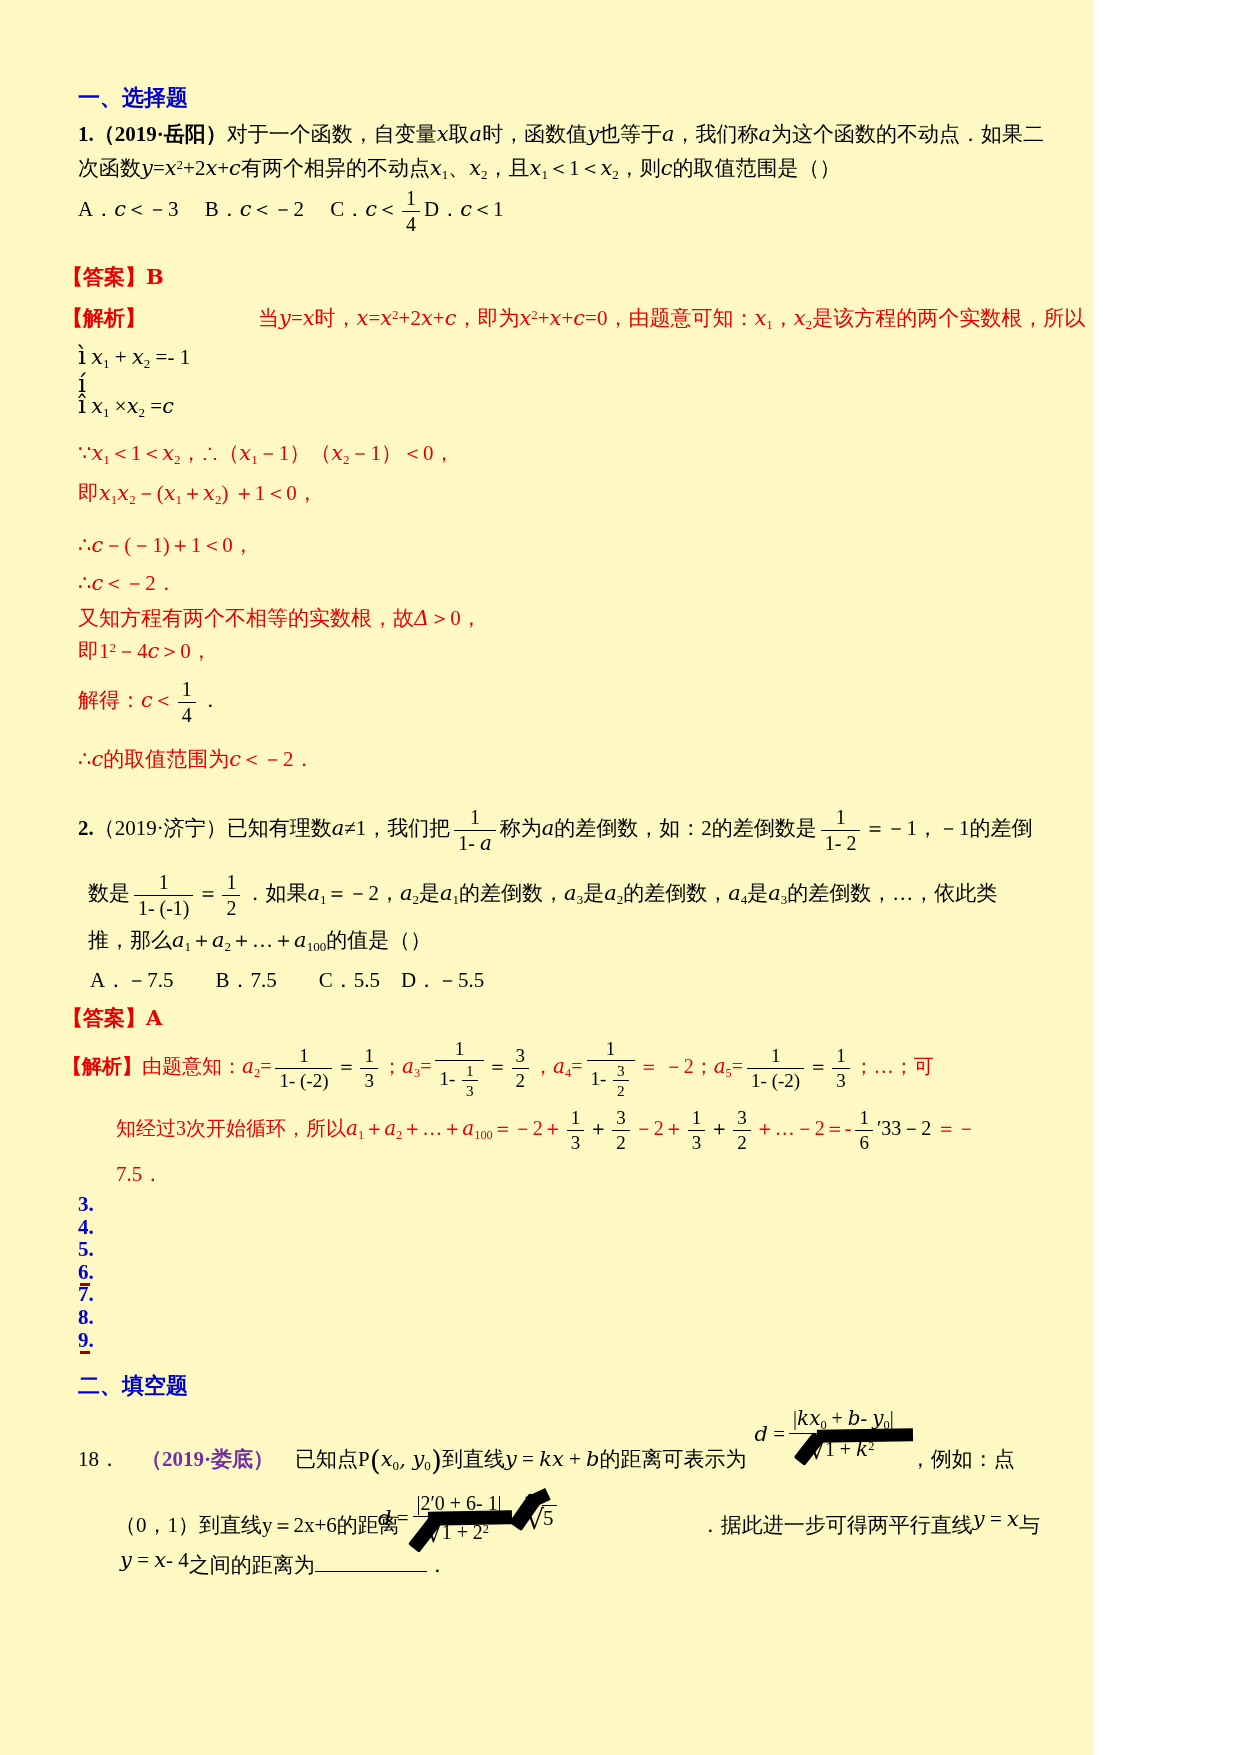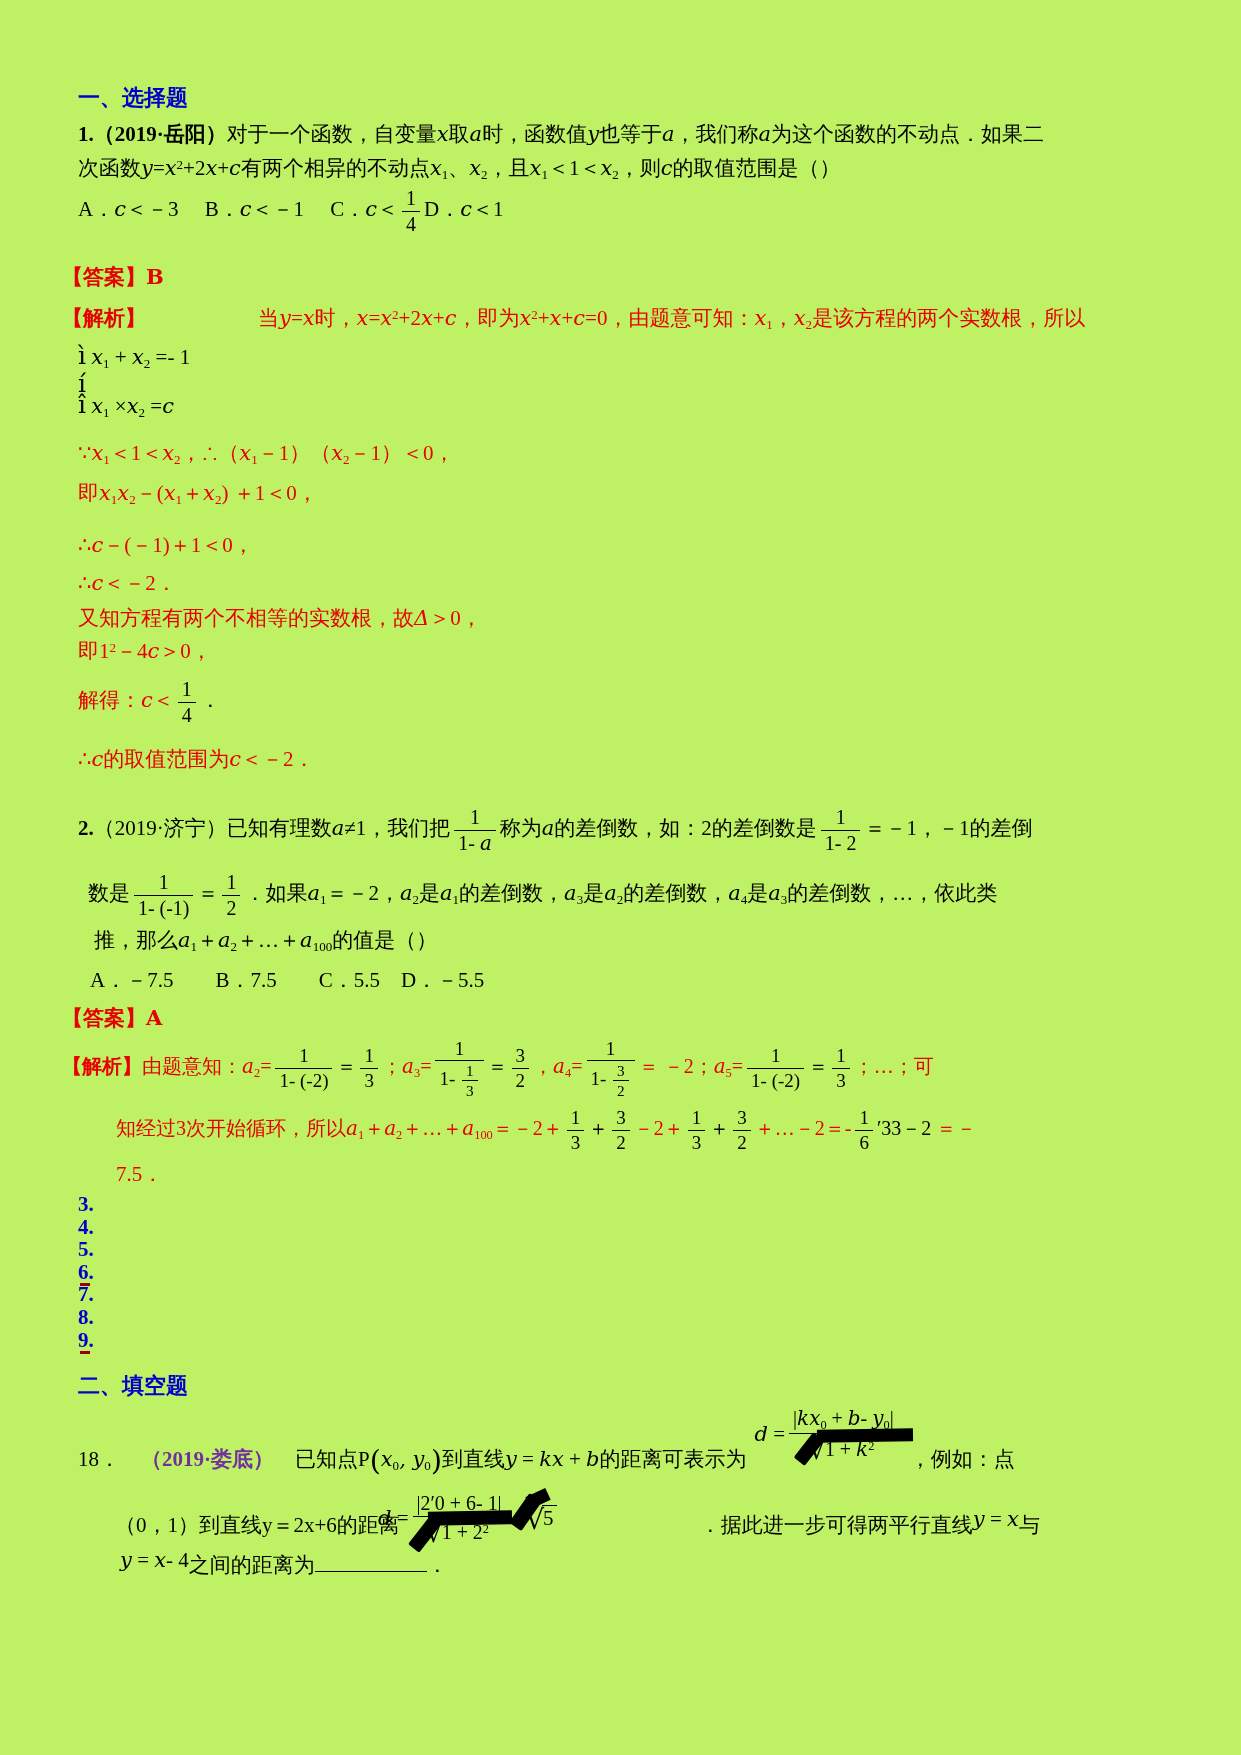--- a/index.html
+++ b/index.html
@@ -1,18 +1,18 @@
 <!DOCTYPE html>
 <html style="--red: #e60000; --blue: #0000cd; --purple: #7030a0; --black: #000000;"><head>
 <meta charset="utf-8">
 <style>
   :root{ --red:#e60000; --blue:#0000cd; --purple:#7030a0; --black:#000; }
   html,body{margin:0;padding:0;background:#fff;}
   .page{
-    position:relative; width:1241px; height:1755px; background:#bef264;
+    position:relative; width:1093px; height:1755px; background:#fef9c3;
     font-family:"Liberation Serif","DejaVu Serif",serif;
     font-size:21px; color:#000; overflow:hidden; box-sizing:border-box;
     padding:0 76px 0 78px;
   }
   .line{ white-space:pre; line-height:1.3; margin:0; }
   .red{ color:var(--red); }
   .blue{ color:var(--blue); }
   .bold{ font-weight:bold; }
   .mi{ font-family:"DejaVu Serif",serif; font-style:italic; }
   .lat{ font-family:"DejaVu Serif",serif; }
@@ -59,42 +59,42 @@
   .lb-r1{ margin-top:16px; }
   .lb-r2{ margin-top:11px; }
   .lb-r3{ margin-top:23px; }
   .lb-r4{ margin-top:11px; }
   .lb-r5{ margin-top:7px; }
   .lb-r6{ margin-top:6px; }
   .lb-r7{ margin-top:12px; }
   .lb-r8{ margin-top:18px; }
   .lb-q2l1{ margin-top:32px; }
   .lb-q2l2{ margin-top:14px; margin-left:10px; }
-  .lb-q2l3{ margin-top:6px; margin-left:16px; }
+  .lb-q2l3{ margin-top:6px; margin-left:10px; }
   .lb-q2opts{ margin-top:11px; margin-left:12px; }
   .lb-ans2{ margin-top:10px; margin-left:-16px; }
   .lb-jx2a{ margin-top:4px; margin-left:-16px; font-size:20px; }
   .lb-jx2b{ margin-top:6px; margin-left:38px; font-size:20px; }
   .lb-jx2c{ margin-top:6px; margin-left:38px; }
   .numline{ color:var(--blue); font-weight:bold; line-height:22.6px; }
   .lb-n3{ margin-top:5px; }
   .lb-h2{ margin-top:21px; font-size:22px; }
   .lb-q18l1{ margin-top:30px; }
   .lb-q18l2{ margin-left:300px; }
   .lb-q18l3{ margin-top:-38px; margin-left:37px; }
   .lb-q18l4{ margin-top:10px; margin-left:42px; }
 </style>
 </head>
 <body>
 
 <main class="page">
   <h2 class="line blue lb-h1"><span class="bold">一、选择题</span></h2>
   <p class="line lb-q1l1"><span class="bold">1.（2019·岳阳）</span><span>对于一个函数，自变量</span><span class="mi">x</span><span>取</span><span class="mi">a</span><span>时，函数值</span><span class="mi">y</span><span>也等于</span><span class="mi">a</span><span>，我们称</span><span class="mi">a</span><span>为这个函数的不动点．如果二</span></p>
   <p class="line lb-q1l2"><span>次函数</span><span class="mi">y</span><span>=</span><span class="mi">x</span><span class="sup">2</span><span>+2</span><span class="mi">x</span><span>+</span><span class="mi">c</span><span>有两个相异的不动点</span><span class="mi">x</span><span class="sub">1</span><span>、</span><span class="mi">x</span><span class="sub">2</span><span>，且</span><span class="mi">x</span><span class="sub">1</span><span>＜1＜</span><span class="mi">x</span><span class="sub">2</span><span>，则</span><span class="mi">c</span><span>的取值范围是（）</span></p>
-  <p class="line lb-q1opts"><span>A．</span><span class="mi">c</span><span>＜－3　 B．</span><span class="mi">c</span><span>＜－1　 C．</span><span class="mi">c</span><span>＜</span><span class="frac"><span class="num"><span>1</span></span><span class="den"><span>4</span></span></span><span>D．</span><span class="mi">c</span><span>＜1</span></p>
+  <p class="line lb-q1opts"><span>A．</span><span class="mi">c</span><span>＜－3　 B．</span><span class="mi">c</span><span>＜－2　 C．</span><span class="mi">c</span><span>＜</span><span class="frac"><span class="num"><span>1</span></span><span class="den"><span>4</span></span></span><span>D．</span><span class="mi">c</span><span>＜1</span></p>
   <p class="line red lb-ans1"><span class="bold">【答案】</span><span class="bold lat">B</span></p>
   <p class="line red lb-jx1"><span class="bold">【解析】</span><span class="tab1"></span><span>当</span><span class="mi">y</span><span>=</span><span class="mi">x</span><span>时，</span><span class="mi">x</span><span>=</span><span class="mi">x</span><span class="sup">2</span><span>+2</span><span class="mi">x</span><span>+</span><span class="mi">c</span><span>，即为</span><span class="mi">x</span><span class="sup">2</span><span>+</span><span class="mi">x</span><span>+</span><span class="mi">c</span><span>=0，由题意可知：</span><span class="mi">x</span><span class="sub">1</span><span>，</span><span class="mi">x</span><span class="sub">2</span><span>是该方程的两个实数根，所以</span></p>
   <p class="line lb-eq1"><span class="brace">ì</span><span> </span><span class="mi">x</span><span class="sub">1</span><span> + </span><span class="mi">x</span><span class="sub">2</span><span> =- 1</span></p>
   <p class="line lb-eq2"><span class="brace">í</span></p>
   <p class="line lb-eq3"><span class="brace">î</span><span> </span><span class="mi">x</span><span class="sub">1</span><span> ×</span><span class="mi">x</span><span class="sub">2</span><span> =</span><span class="mi">c</span></p>
   <p class="line red lb-r1"><span>∵</span><span class="mi">x</span><span class="sub">1</span><span>＜1＜</span><span class="mi">x</span><span class="sub">2</span><span>，∴（</span><span class="mi">x</span><span class="sub">1</span><span>－1）（</span><span class="mi">x</span><span class="sub">2</span><span>－1）＜0，</span></p>
   <p class="line red lb-r2"><span>即</span><span class="mi">x</span><span class="sub">1</span><span class="mi">x</span><span class="sub">2</span><span>－(</span><span class="mi">x</span><span class="sub">1</span><span>＋</span><span class="mi">x</span><span class="sub">2</span><span>) ＋1＜0，</span></p>
   <p class="line red lb-r3"><span>∴</span><span class="mi">c</span><span>－(－1)＋1＜0，</span></p>
   <p class="line red lb-r4"><span>∴</span><span class="mi">c</span><span>＜－2．</span></p>
   <p class="line red lb-r5"><span>又知方程有两个不相等的实数根，故</span><span class="mi">Δ</span><span>＞0，</span></p>

